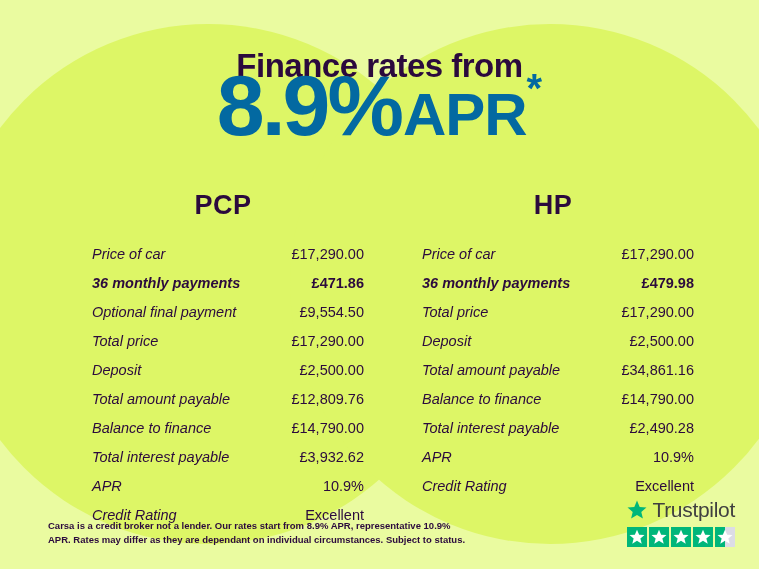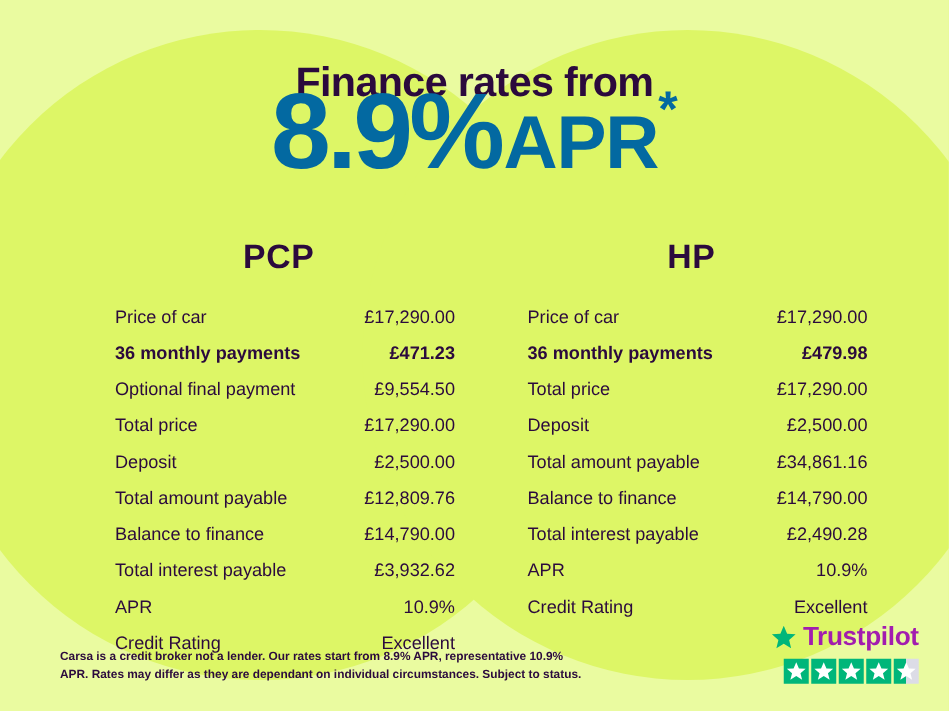--- a/index.html
+++ b/index.html
@@ -102,21 +102,21 @@
     margin-bottom: 18px;
     letter-spacing: 0.5px;
   }
   .row {
     display: flex;
     justify-content: space-between;
     align-items: baseline;
     font-size: 14.5px;
     padding: 6.5px 4px 6.5px 14px;
   }
-  .row .label { text-align: right; }
+  .row .label { text-align: right; font-style: italic; }
   .row .value { text-align: right; }
   .row.bold .label,
   .row.bold .value { font-weight: bold; }
 
   .footnote {
     position: absolute;
     left: 24px;
     bottom: 22px;
     width: 420px;
     font-size: 9.5px;
@@ -139,22 +139,22 @@
     gap: 5px;
     margin-bottom: 5px;
   }
   .tp-star {
     width: 20px;
     height: 20px;
     display: inline-block;
   }
   .tp-name {
     font-size: 21px;
-    font-weight: bold;
-    color: #a21caf;
+    font-weight: normal;
+    color: #404040;
     letter-spacing: -0.3px;
   }
   .tp-rating {
     display: flex;
     gap: 2px;
     justify-content: flex-end;
   }
   .tp-box {
     width: 20px;
     height: 20px;
@@ -183,21 +183,21 @@
 
     <div class="col pcp">
       <div class="col-title">PCP</div>
 
       <div class="row">
         <span class="label">Price of car</span>
         <span class="value">£17,290.00</span>
       </div>
       <div class="row bold">
         <span class="label">36 monthly payments</span>
-        <span class="value">£471.23</span>
+        <span class="value">£471.86</span>
       </div>
       <div class="row">
         <span class="label">Optional final payment</span>
         <span class="value">£9,554.50</span>
       </div>
       <div class="row">
         <span class="label">Total price</span>
         <span class="value">£17,290.00</span>
       </div>
       <div class="row">

